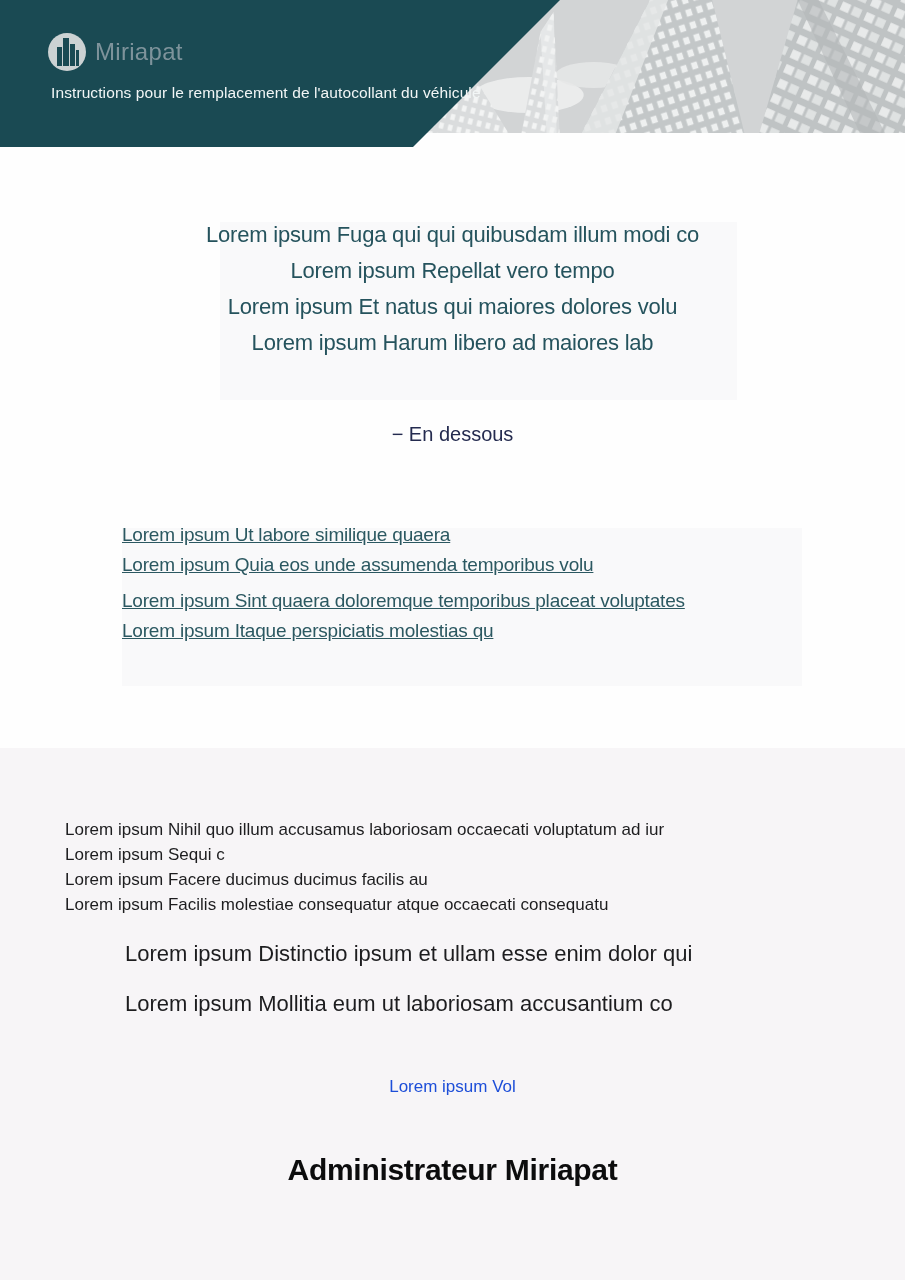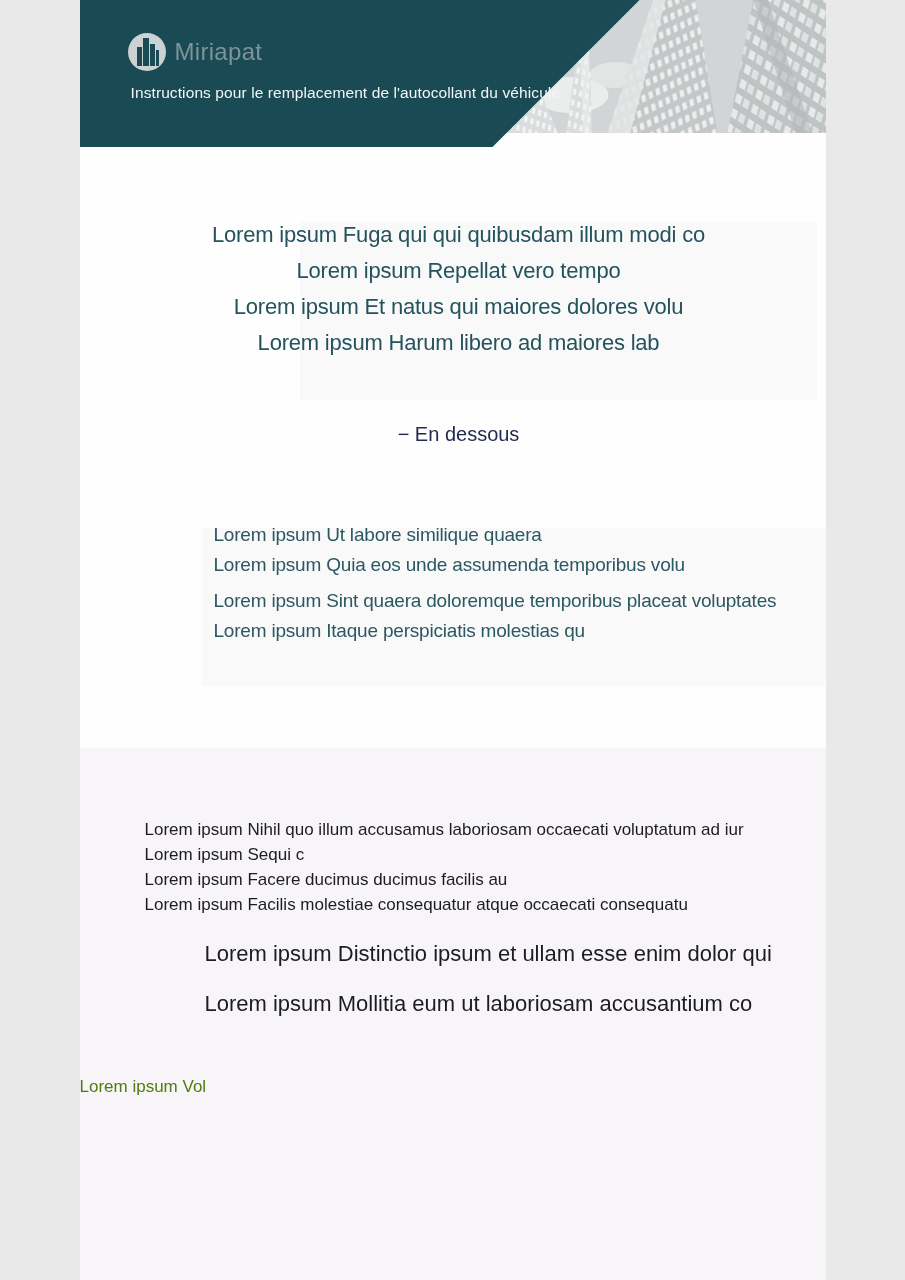--- a/index.html
+++ b/index.html
@@ -1,19 +1,19 @@
 <!DOCTYPE html>
 <html><head>
 <meta charset="utf-8">
 <style>
   * { margin:0; padding:0; box-sizing:border-box; }
   html,body { background:#e9e9e9; }
   body { font-family:"Liberation Sans", sans-serif; }
   .page {
-    position:relative; width:746px; height:1280px; margin:0 auto;
+    position:relative; width:905px; height:1280px; margin:0 auto;
     background:#fefefe; overflow:hidden;
   }
 
   
   .header { position:relative; height:147px; background:#fefefe; }
   .header-photo {
     position:absolute; top:0; left:413px; right:0; height:133px; z-index:1;
   }
   .header-photo svg { width:100%; height:100%; display:block; }
   .header-teal {
@@ -23,46 +23,46 @@
   }
   .brand { position:absolute; left:48px; top:33px; display:flex; align-items:center; gap:9px; z-index:3; }
   .brand-logo { width:38px; height:38px; flex:0 0 auto; }
   .brand-name { font-size:24px; letter-spacing:0.3px; color:#7e939b; }
   .header-subtitle {
     position:absolute; left:51px; top:84px; z-index:3;
     font-size:15.5px; letter-spacing:0.1px; color:#f2f6f6;
   }
 
   
-  .main { position:relative; height:601px; background:#fefefe;padding-left:12px; }
+  .main { position:relative; height:601px; background:#fefefe; }
   .ghost { position:absolute; background:rgba(110,110,130,0.03); z-index:0; }
   .ghost-intro  { left:220px; top:75px;  width:517px; height:178px; }
   .ghost-detail { left:122px; top:381px; width:680px; height:158px; }
   .intro {
     position:relative; z-index:1; padding-top:70px; text-align:center;
     color:#25535d; font-size:22px; line-height:36px; letter-spacing:-0.2px;
   }
   .marker {
     position:relative; z-index:1; margin-top:60px; text-align:center;
     color:#242b4f; font-size:20px; line-height:27px;
   }
   .details {
     position:relative; z-index:1; margin:72px 0 0 122px;
-    color:#2b5861; font-size:19px; line-height:30px; letter-spacing:-0.2px;
+    color:#2b5861; font-size:19px; line-height:30px; letter-spacing:-0.2px;text-decoration:underline;
   }
   .details .gap-lg { }
   .details .gap-md { margin-top:6px; }
 
   
   .section-gray { position:relative; height:532px; background:#f7f5f7; color:#1d1d1f; }
   .notes-par { padding-top:69px; margin-left:65px; font-size:17px; line-height:25px; }
   .note-line { margin-left:125px; font-size:22px; line-height:25px; }
   .note-distinctio { margin-top:24px; }
   .note-mollitia { margin-top:25px; }
-  .note-centered { margin-top:58px; text-align:left; font-size:17px; line-height:25px; color:#4d7c0f; }
+  .note-centered { margin-top:58px; text-align:center; font-size:17px; line-height:25px; color:#1d4ed8; }
   .signature {
     margin-top:49px; text-align:center; font-weight:bold;
     font-size:30px; line-height:44px; color:#0c0c0d; letter-spacing:-0.3px;
   }
 </style>
 </head>
 <body>
 
 <div class="page">
 
@@ -147,15 +147,16 @@
       <div>Lorem ipsum Facere ducimus ducimus facilis au</div>
       <div>Lorem ipsum Facilis molestiae consequatur atque occaecati consequatu</div>
     </div>
 
     <div class="note-line note-distinctio">Lorem ipsum Distinctio ipsum et ullam esse enim dolor qui</div>
 
     <div class="note-line note-mollitia">Lorem ipsum Mollitia eum ut laboriosam accusantium co</div>
 
     <div class="note-centered">Lorem ipsum Vol</div>
 
+    <div class="signature">Administrateur Miriapat</div>
   </div>
 
 </div>
 
 </body></html>

